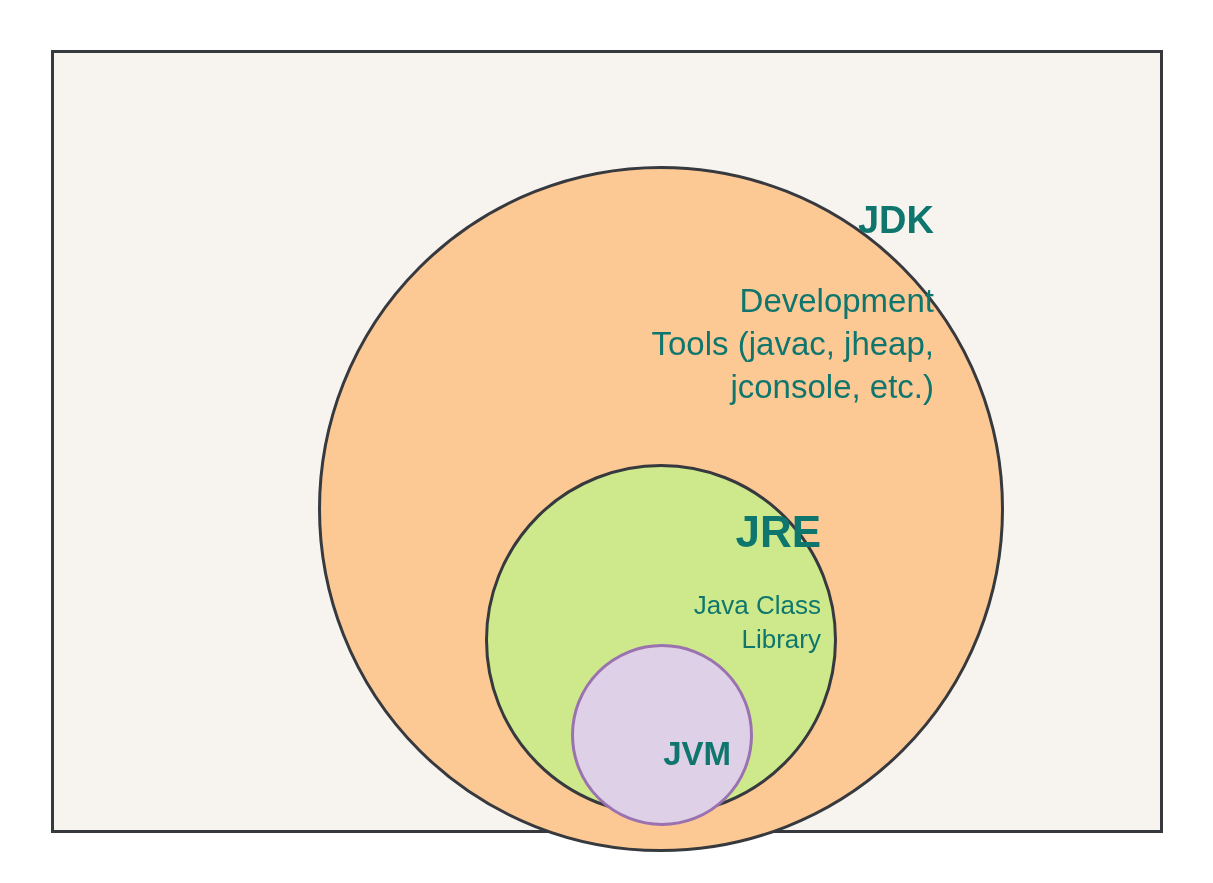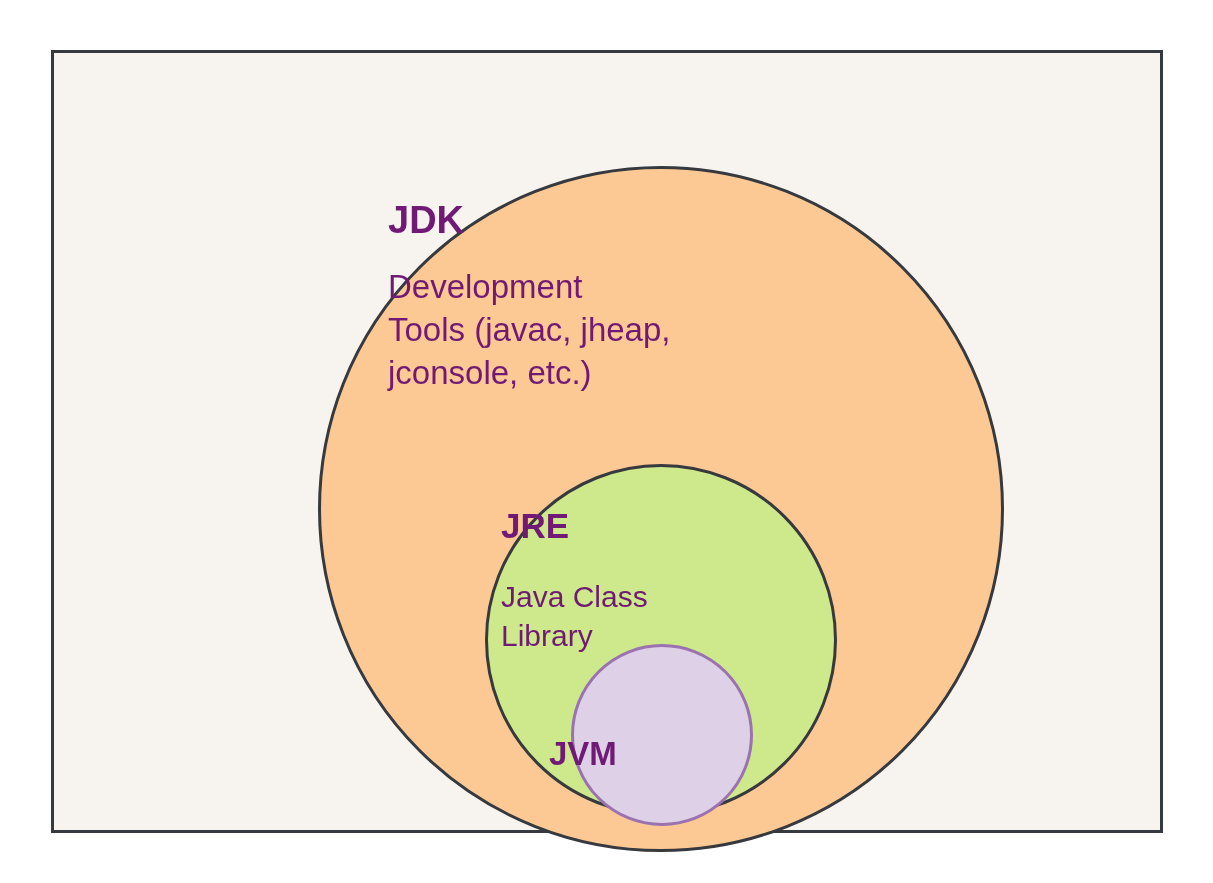--- a/index.html
+++ b/index.html
@@ -66,52 +66,52 @@
     top: 591px;
     width: 182px;
     height: 182px;
     background: #ded0e6;
     border: 3px solid #9b72b0;
   }
 
   
   .label-block {
     position: absolute;
-    text-align: left;
-    color: #701a75;
+    text-align: right;
+    color: #0f766e;
     line-height: 1.30;
     white-space: pre-line;
     user-select: none;
   }
 
   .label-title {
     font-weight: bold;
   }
 
   .label-body {
     font-weight: normal;
   }
 
   
   .jdk-text {
     left: 334px;
     top: 122px;
     width: 546px;
   }
   .jdk-text .label-title { font-size: 38px; }
-  .jdk-text .label-body  { font-size: 33px; margin-top: 0; }
+  .jdk-text .label-body  { font-size: 33px; margin-top: 14px; }
 
   
   .jre-text {
     left: 447px;
     top: 429px;
     width: 320px;
   }
-  .jre-text .label-title { font-size: 35px; }
-  .jre-text .label-body  { font-size: 30px; margin-top: 8px; }
+  .jre-text .label-title { font-size: 44px; }
+  .jre-text .label-body  { font-size: 26px; margin-top: 8px; }
 
   
   .jvm-text {
     left: 495px;
     top: 659px;
     width: 182px;
   }
   .jvm-text .label-title { font-size: 33px; }
 </style>
 </head>

